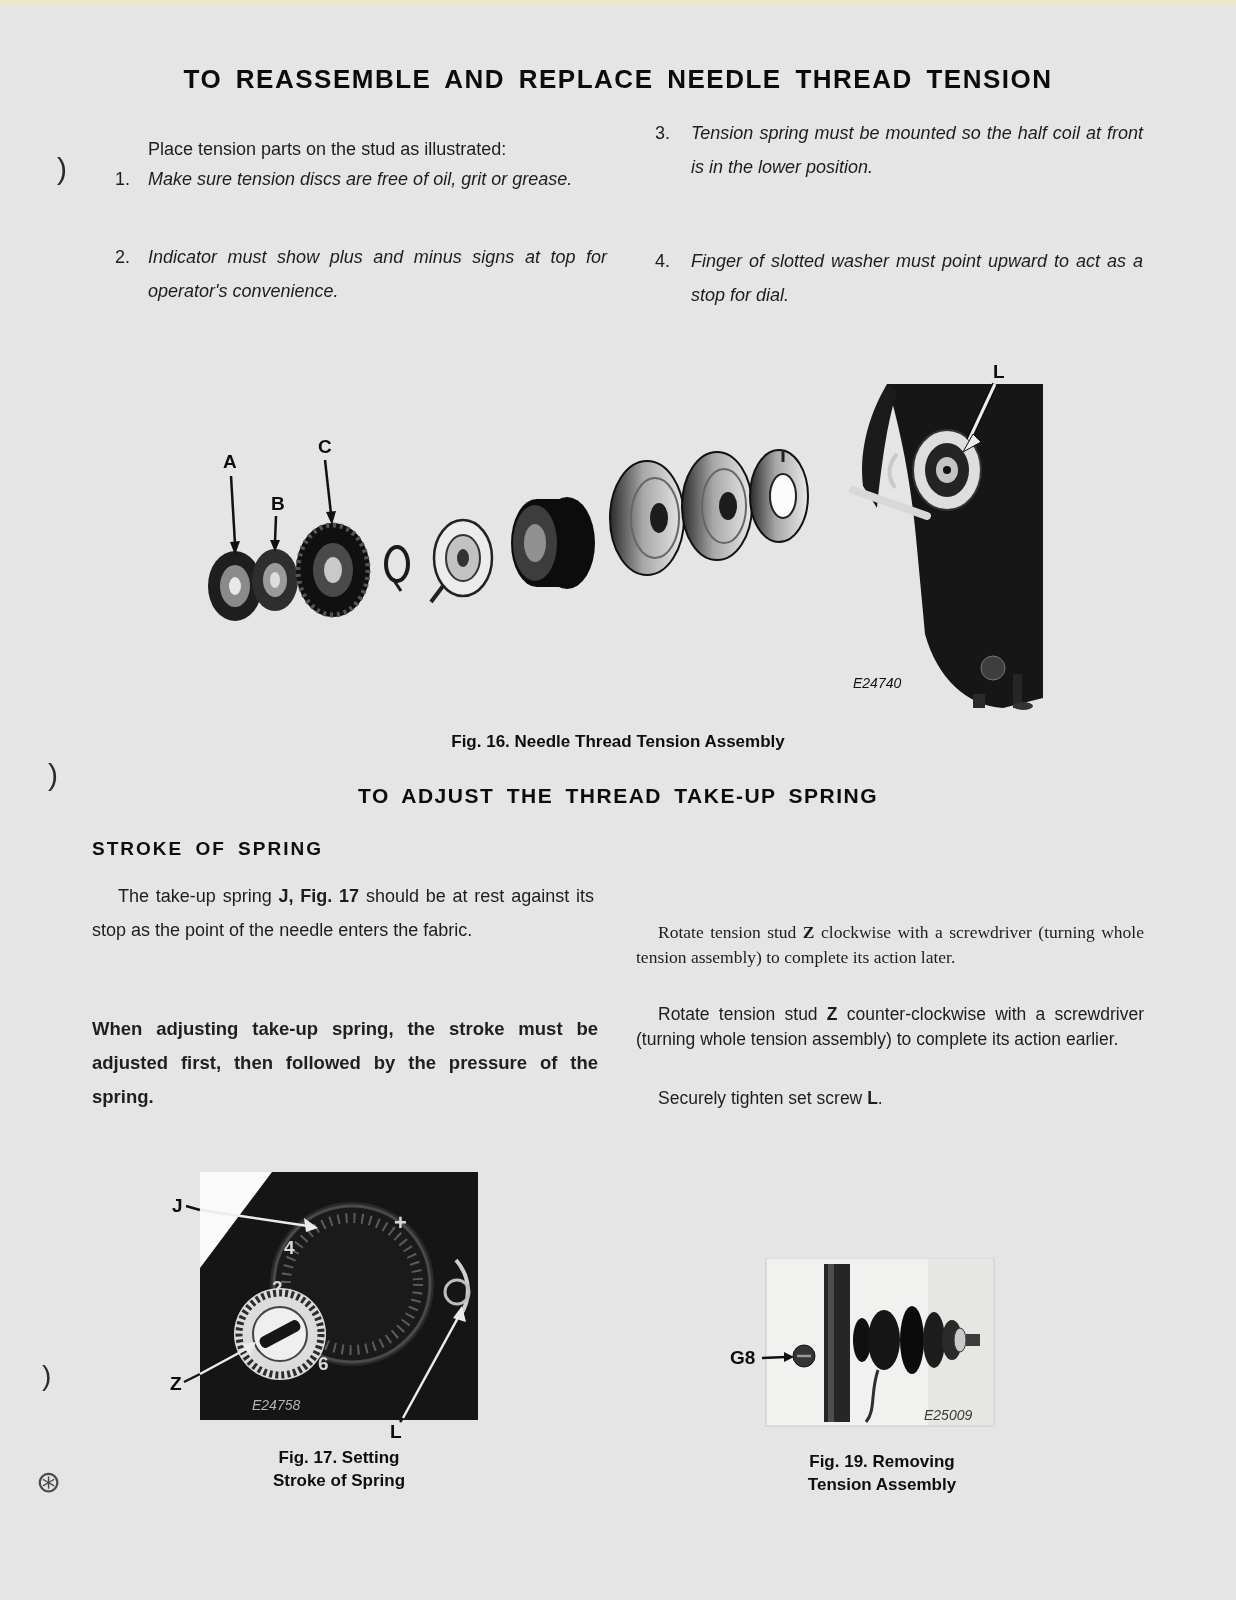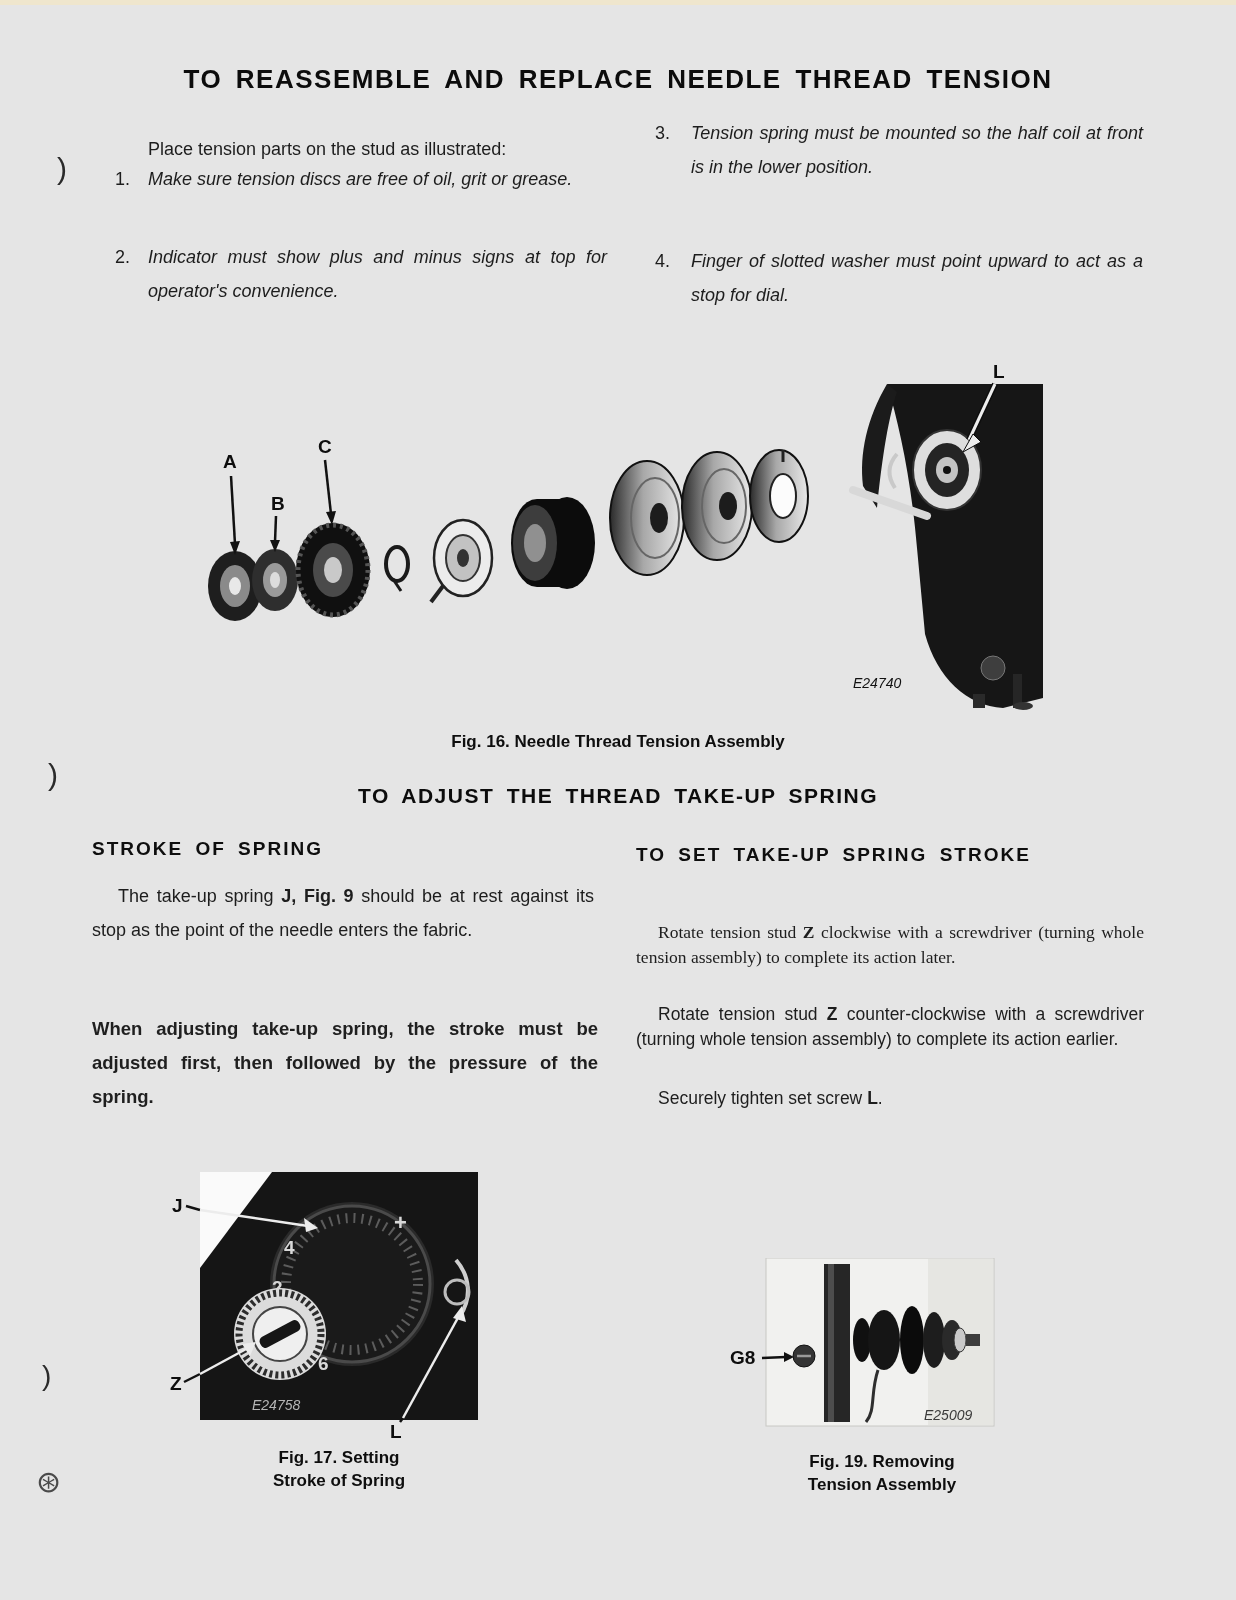--- a/index.html
+++ b/index.html
@@ -204,25 +204,24 @@
       <text class="svg-code" x="668" y="330" fill="#111111">E24740</text>
     </svg>
   </div>
 
   <div class="caption fig16-caption">Fig. 16. Needle Thread Tension Assembly</div>
 
   <div class="h-main title-2">TO ADJUST THE THREAD TAKE-UP SPRING</div>
 
   <div class="h-sub stroke-head">STROKE OF SPRING</div>
 
-  <p class="para body-text stroke-p1"><span>The take-up spring </span><b>J, Fig. 9</b><span> should be at rest against its stop as the point of the needle enters the fabric.</span></p>
+  <p class="para body-text stroke-p1"><span>The take-up spring </span><b>J, Fig. 17</b><span> should be at rest against its stop as the point of the needle enters the fabric.</span></p>
 
   <p class="para stroke-p2">When adjusting take-up spring, the stroke must be adjusted first, then followed by the pressure of the spring.</p>
 
-  <div class="h-sub set-head">TO SET TAKE-UP SPRING STROKE</div>
 
 
   <p class="para tight set-p2"><span>Rotate tension stud </span><b>Z</b><span> clockwise with a screwdriver (turning whole tension assembly) to complete its action later.</span></p>
 
   <p class="para tight set-p3"><span>Rotate tension stud </span><b>Z</b><span> counter-clockwise with a screwdriver (turning whole tension assembly) to complete its action earlier.</span></p>
 
   <p class="para tight set-p4"><span>Securely tighten set screw </span><b>L</b><span>.</span></p>
 
   <div class="abs fig17-wrap">
     <svg viewBox="0 0 340 272" width="340" height="272">

